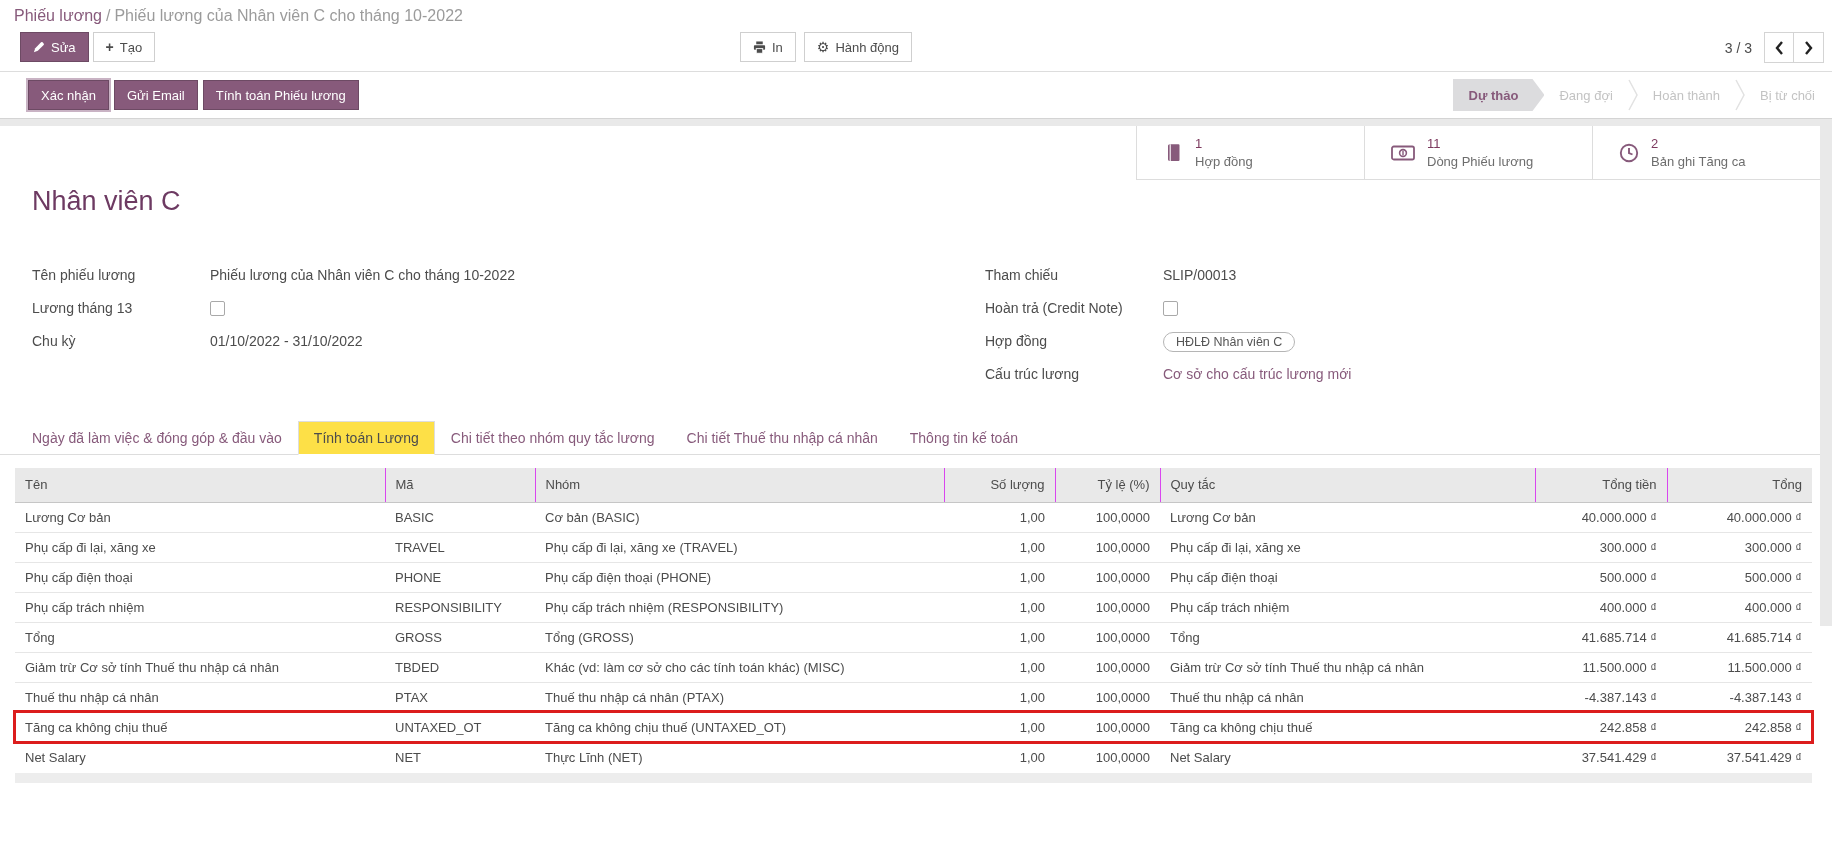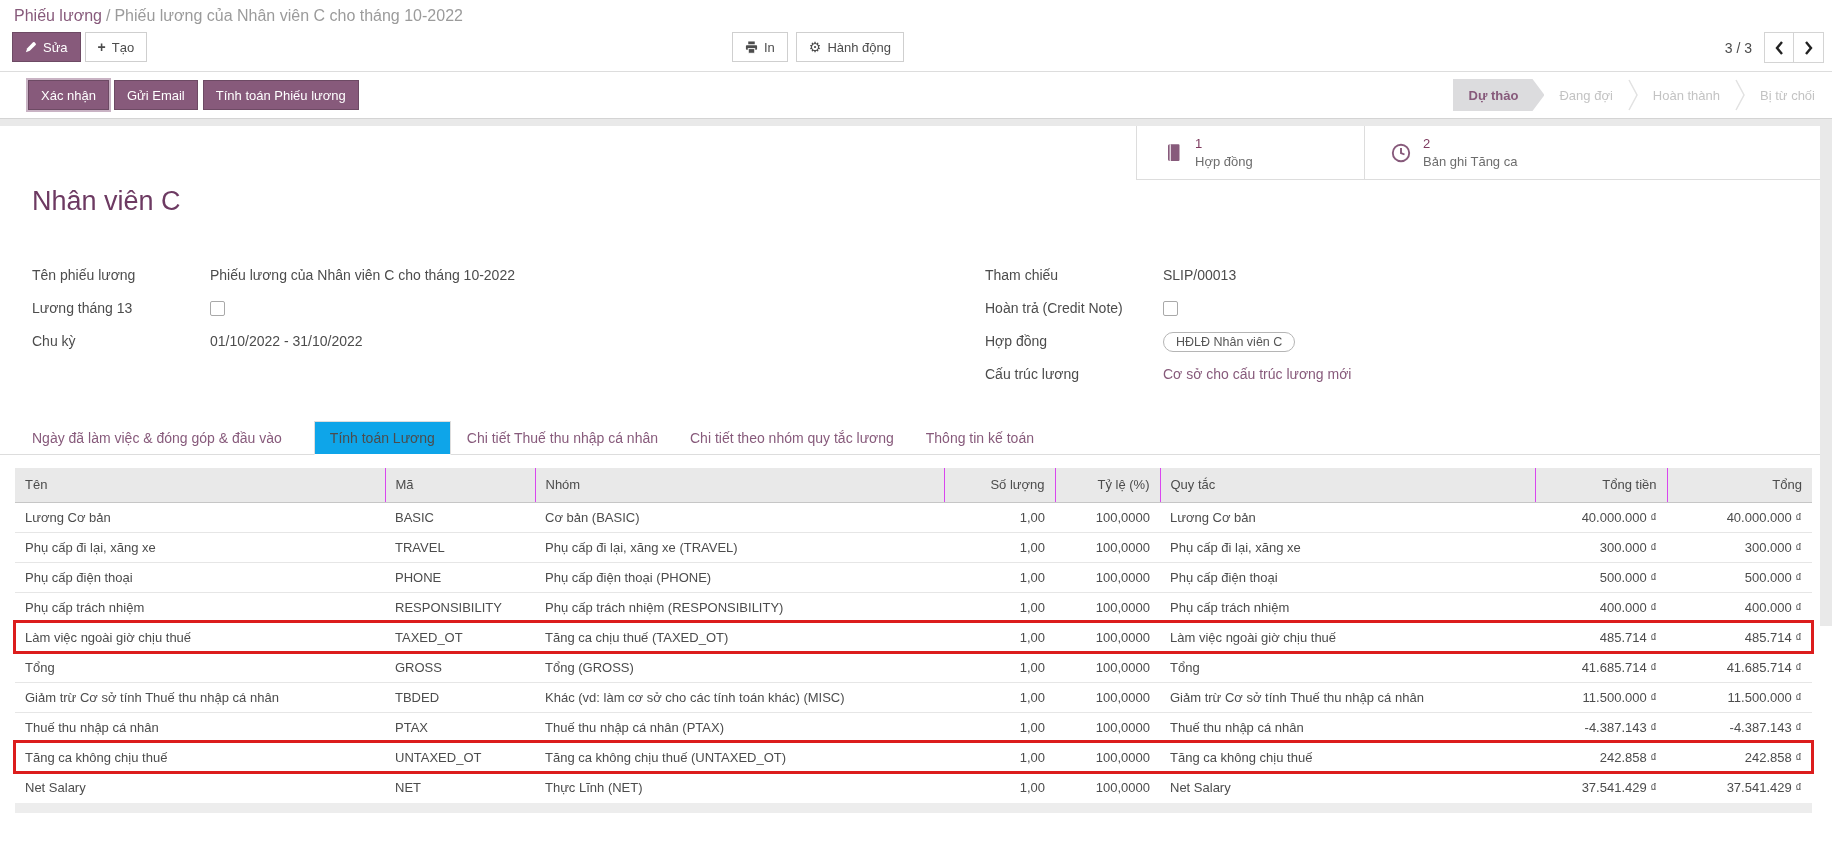--- a/index.html
+++ b/index.html
@@ -7,21 +7,21 @@
   body { font-family:"Liberation Sans", sans-serif; background:#fff; color:#4c4c4c; }
   .page { position:relative; width:1832px; height:626px; background:#fff;text-decoration:underline; }
 
   
   .breadcrumb { position:absolute; top:7px; left:14px; font-size:16px; }
   .bc-root { color:#875A7B; cursor:pointer; }
   .bc-sep { color:#9b9b9b; padding:0 4px; }
   .bc-current { color:#9b9b9b; }
 
   
-  .cp1 { position:absolute; top:31px; left:0; right:0; height:34px;padding-left:47px; }
+  .cp1 { position:absolute; top:31px; left:8px; right:0; height:34px;padding-left:47px; }
   .btn { display:inline-flex; align-items:center; gap:6px; height:30px; padding:0 12px;
          font-size:13px; border:1px solid #cfcfcf; background:#fff; color:#4c4c4c;
          cursor:pointer; border-radius:0; white-space:nowrap; }
   .btn-primary { background:#875A7B; border-color:#6d4a64; color:#fff; }
   .cp1-left { position:absolute; left:12px; top:1px; display:flex; gap:4px; }
   .cp1-center { position:absolute; left:732px; top:1px; display:flex; gap:8px; }
   .plus-glyph { font-weight:bold; font-size:14px; }
   .pager { position:absolute; right:8px; top:1px; display:flex; align-items:center; gap:12px; }
   .pager-count { font-size:14px; color:#4c4c4c; }
   .pager-btns { display:flex; }
@@ -67,21 +67,21 @@
               border-radius:2px; background:#fff; margin-top:2px; cursor:pointer; }
   .tag-pill { display:inline-block; border:1px solid #b5b5b5; border-radius:14px;
               padding:2px 12px; font-size:12.5px; color:#555; background:#fff; }
   .link { color:#875A7B; cursor:pointer; }
 
   
   .tabs { position:absolute; top:294px; left:0; right:0; display:flex; align-items:flex-end;
           padding-left:16px; border-bottom:1px solid #ddd; height:35px; }
   .tab { padding:8px 15px; font-size:14px; color:#875A7B; cursor:pointer; white-space:nowrap;
          border:1px solid transparent; margin-bottom:-1px; }
-  .tab.active { color:#4c4c4c; background:#0ea5e9; border:1px solid #ddd; border-bottom-color:#fff;margin-left:16px; }
+  .tab.active { color:#4c4c4c; background:#fde047; border:1px solid #ddd; border-bottom-color:#fff; }
 
   
   .tablewrap { position:absolute; top:342px; left:15px; width:1797px; }
   table { border-collapse:collapse; table-layout:fixed; width:1797px; font-size:13px; }
   thead th { background:#e9e9e9; color:#4c4c4c; font-weight:500; height:34px;
              padding:0 10px; text-align:left; border-bottom:1px solid #c6c6c6;
              border-left:1px solid #d946ef; cursor:pointer; white-space:nowrap;
              overflow:hidden; text-overflow:ellipsis; }
   thead th:first-child { border-left:none; }
   tbody td { height:30px; padding:4px 10px; border-top:1px solid #e6e6e6; background:#fff;
@@ -193,20 +193,33 @@
                 <path d="M7.2 1.2 V18" stroke="#fff" stroke-width="1.1"></path>
               </svg>
           </span>
           <span class="sb-text">
             <span class="sb-count">1</span>
             <span class="sb-label">Hợp đồng</span>
           </span>
         </div>
         <div class="smart-btn">
           <span>
+            <svg width="24" height="18" viewBox="0 0 24 18">
+                <rect x="1" y="2.5" width="22" height="13" rx="1.8" fill="none" stroke="#875A7B" stroke-width="1.8"></rect>
+                <circle cx="12" cy="9" r="3.4" fill="none" stroke="#875A7B" stroke-width="1.6"></circle>
+                <rect x="11.3" y="6.8" width="1.4" height="4.4" fill="#875A7B"></rect>
+              </svg>
+          </span>
+          <span class="sb-text">
+            <span class="sb-count">11</span>
+            <span class="sb-label">Dòng Phiếu lương</span>
+          </span>
+        </div>
+        <div class="smart-btn">
+          <span>
             <svg width="20" height="20" viewBox="0 0 20 20">
                 <circle cx="10" cy="10" r="8.2" fill="none" stroke="#875A7B" stroke-width="1.9"></circle>
                 <polyline points="10,5 10,10 13.5,11.5" fill="none" stroke="#875A7B" stroke-width="1.9"></polyline>
               </svg>
           </span>
           <span class="sb-text">
             <span class="sb-count">2</span>
             <span class="sb-label">Bản ghi Tăng ca</span>
           </span>
         </div>
@@ -244,22 +257,22 @@
         </div>
         <div class="frow">
           <span class="flabel">Cấu trúc lương</span>
           <span class="fvalue link">Cơ sở cho cấu trúc lương mới</span>
         </div>
       </div>
 
       <div class="tabs">
         <div class="tab">Ngày đã làm việc &amp; đóng góp &amp; đầu vào</div>
         <div class="tab active">Tính toán Lương</div>
+        <div class="tab">Chi tiết theo nhóm quy tắc lương</div>
         <div class="tab">Chi tiết Thuế thu nhập cá nhân</div>
-        <div class="tab">Chi tiết theo nhóm quy tắc lương</div>
         <div class="tab">Thông tin kế toán</div>
       </div>
 
       <div class="tablewrap">
         <table>
           <colgroup>
             <col style="width:370px">
               <col style="width:150px">
               <col style="width:409px">
             <col style="width:111px">
@@ -314,30 +327,20 @@
               <tr>
                 <td class="al">Phụ cấp trách nhiệm</td>
                 <td class="al">RESPONSIBILITY</td>
                 <td class="al">Phụ cấp trách nhiệm (RESPONSIBILITY)</td>
                 <td class="ar">1,00</td>
                 <td class="ar">100,0000</td>
                 <td class="al">Phụ cấp trách nhiệm</td>
                 <td class="ar">400.000 ₫</td>
                 <td class="ar">400.000 ₫</td>
               </tr>
-              <tr class="hl">
-                <td class="al">Làm việc ngoài giờ chịu thuế</td>
-                <td class="al">TAXED_OT</td>
-                <td class="al">Tăng ca chịu thuế (TAXED_OT)</td>
-                <td class="ar">1,00</td>
-                <td class="ar">100,0000</td>
-                <td class="al">Làm việc ngoài giờ chịu thuế</td>
-                <td class="ar">485.714 ₫</td>
-                <td class="ar">485.714 ₫</td>
-              </tr>
               <tr>
                 <td class="al">Tổng</td>
                 <td class="al">GROSS</td>
                 <td class="al">Tổng (GROSS)</td>
                 <td class="ar">1,00</td>
                 <td class="ar">100,0000</td>
                 <td class="al">Tổng</td>
                 <td class="ar">41.685.714 ₫</td>
                 <td class="ar">41.685.714 ₫</td>
               </tr>

